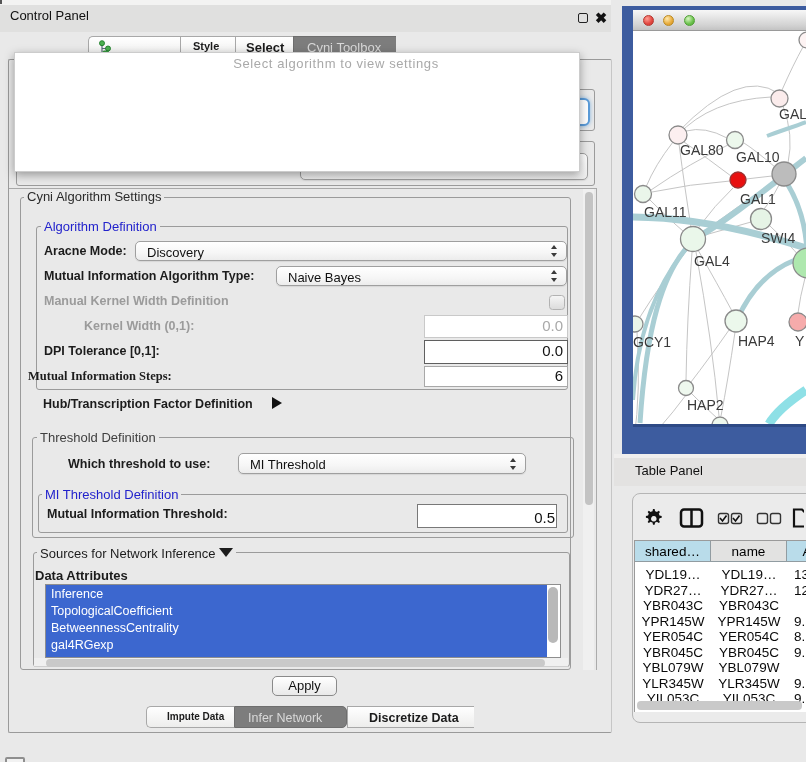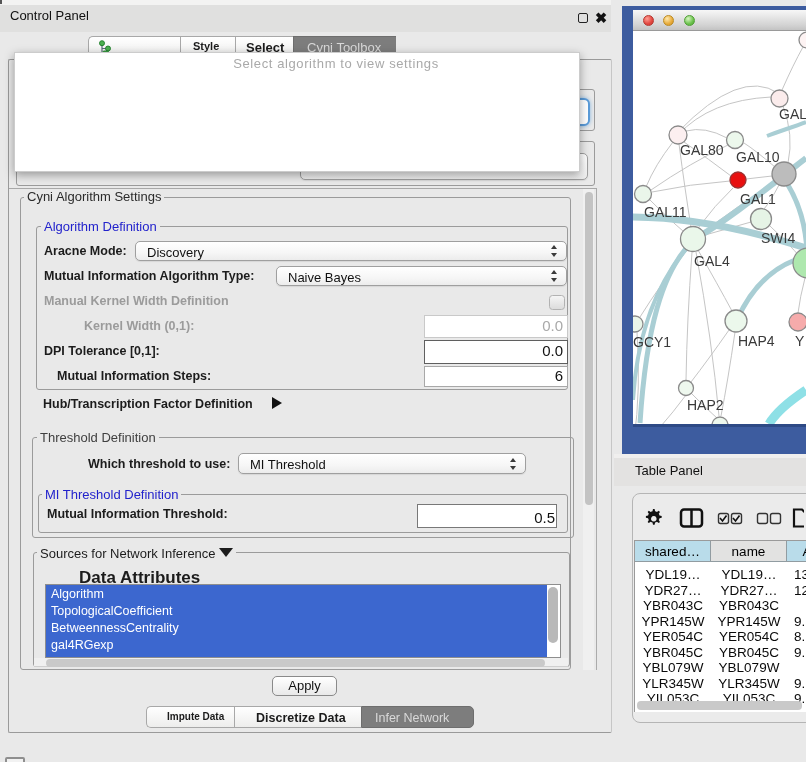--- a/index.html
+++ b/index.html
@@ -80,69 +80,69 @@
 
 <div class="lbl dis" style="left:44px;top:294px;">Manual Kernel Width Definition</div>
 <div class="abs" style="left:549px;top:295px;width:16px;height:15px;background:linear-gradient(#f5f5f5,#dcdcdc);border:1px solid #b2b2b2;border-radius:3.5px;"></div>
 
 <div class="lbl dis" style="left:44px;top:319px;margin-left:40px;">Kernel Width (0,1):</div>
 <div class="tf" style="left:424px;top:315px;width:144px;height:23px;color:#a9a9a9;border-color:#c9c9c9;">0.0</div>
 
 <div class="lbl" style="left:44px;top:344px;">DPI Tolerance [0,1]:</div>
 <div class="tf" style="left:424px;top:340px;width:144px;height:24px;border:1.5px solid #5f5f5f;">0.0</div>
 
-<div class="lbl" style="left:57px;top:369px;">Mutual Information Steps:</div>
+<div class="lbl" style="left:28px;top:369px;font-family:Liberation Serif, serif;">Mutual Information Steps:</div>
 <div class="tf" style="left:424px;top:366px;width:144px;height:21px;padding-top:0;">6</div>
 
 <div class="lbl" style="left:43px;top:397px;">Hub/Transcription Factor Definition</div>
 <div class="abs" style="left:272px;top:397px;width:0;height:0;border:6.5px solid transparent;border-left:10px solid #111;"></div>
 
 <div class="grp" style="left:32px;top:437px;width:542px;height:101px;"></div>
 <div class="gtitle" style="left:37px;top:430px;color:#404040;">Threshold Definition</div>
 
-<div class="lbl" style="left:88px;top:457px;">Which threshold to use:</div>
+<div class="lbl" style="left:68px;top:457px;">Which threshold to use:</div>
 <div class="combo" style="left:238px;top:453px;width:288px;height:21px;">
     <span class="ct">MI Threshold</span>
     <span class="spin"></span>
   </div>
 
 <div class="grp" style="left:38px;top:494px;width:530px;height:39px;"></div>
 <div class="gtitle" style="left:42px;top:487px;color:#2222cc;">MI Threshold Definition</div>
 
 <div class="lbl" style="left:47px;top:507px;">Mutual Information Threshold:</div>
 <div class="tf" style="left:417px;top:504px;width:140px;height:24px;border:1.5px solid #787878;padding:4px 1px 0 0;">0.5</div>
 
 <div class="grp" style="left:33px;top:552px;width:537px;height:115px;"></div>
 <div class="gtitle" style="left:37px;top:546px;color:#1c1c1c;">Sources for Network Inference <span style="display:inline-block;width:0;height:0;border:7px solid transparent;border-top:9px solid #1c1c1c;vertical-align:-6px;"></span></div>
 
-<div class="lbl" style="left:35px;top:568px;font-size:17px;padding-left:44px;">Data Attributes</div>
+<div class="lbl" style="left:35px;top:568px;font-size:13px;">Data Attributes</div>
 
 <div class="abs" style="left:45px;top:584px;width:516px;height:74px;border:1px solid #8e8e8e;background:#fff;overflow:hidden;">
   <div style="position:absolute;left:0;top:0;width:501px;height:74px;background:#3c67cf;color:#fff;font-size:12.5px;">
-    <div style="position:absolute;left:5px;top:2px;">Algorithm</div>
+    <div style="position:absolute;left:5px;top:2px;">Inference</div>
     <div style="position:absolute;left:5px;top:19px;">TopologicalCoefficient</div>
     <div style="position:absolute;left:5px;top:36px;">BetweennessCentrality</div>
     <div style="position:absolute;left:5px;top:53px;">gal4RGexp</div>
   </div>
   <div style="position:absolute;right:2px;top:2px;width:10px;height:56px;background:#b9b9b9;border-radius:5px;"></div>
 </div>
 <div class="abs" style="left:34px;top:658px;width:534px;height:9px;background:#f0f0f0;border-bottom:1px solid #cfcfcf;"></div>
 <div class="abs" style="left:46px;top:658.5px;width:499px;height:8px;background:#c9c9c9;border-radius:4px;"></div>
 
 <div class="abs" style="left:272px;top:676px;width:65px;height:20px;border:1px solid #8a8a8a;border-radius:5px;background:linear-gradient(#ffffff,#e9e9e9);text-align:center;font-size:13px;color:#111;padding-top:1px;">Apply</div>
 
 <div class="abs" style="left:146px;top:706px;height:22px;">
   <div style="float:left;width:88px;height:22px;background:linear-gradient(#ffffff,#ededec);border:1px solid #a8a8a8;border-right:none;border-radius:5px 0 0 5px;position:relative;">
     <span style="position:absolute;left:20px;top:4px;font-size:10px;font-weight:bold;color:#1b1b1b;">Impute Data</span>
   </div>
+  <div style="float:left;width:113px;height:22px;background:#7d7d7d;border:1px solid #6e6e6e;border-radius:0 5px 5px 0;position:relative;">
+    <span style="position:absolute;left:13px;top:4px;font-size:12.5px;color:#d9d9d9;">Infer Network</span>
+  </div>
   <div style="float:left;width:127px;height:22px;background:linear-gradient(#ffffff,#ededec);border:1px solid #a8a8a8;border-right:none;position:relative;">
     <span style="position:absolute;left:21px;top:4px;font-size:12.5px;font-weight:bold;color:#1b1b1b;">Discretize Data</span>
-  </div>
-  <div style="float:left;width:113px;height:22px;background:#7d7d7d;border:1px solid #6e6e6e;border-radius:0 5px 5px 0;position:relative;">
-    <span style="position:absolute;left:13px;top:4px;font-size:12.5px;color:#d9d9d9;">Infer Network</span>
   </div>
 </div>
 
 <div class="abs" style="left:5px;top:757px;width:20px;height:16px;border:2.5px solid #8f8f8f;border-radius:2px;background:#f2f2f2;"></div>
 
 <div class="abs" style="left:14px;top:52px;width:566px;height:120px;background:#fff;border:1px solid #cccccc;box-shadow:0 3px 9px rgba(0,0,0,0.35);z-index:50;">
   <div style="position:absolute;left:0;top:3px;width:100%;text-align:center;font-size:13px;color:#a9a9a9;letter-spacing:0.6px;margin-left:39px;">Select algorithm to view settings</div>
 </div>
 
 <div class="abs" style="left:622px;top:6px;width:184px;height:448px;background:#3d5c9f;"></div>

